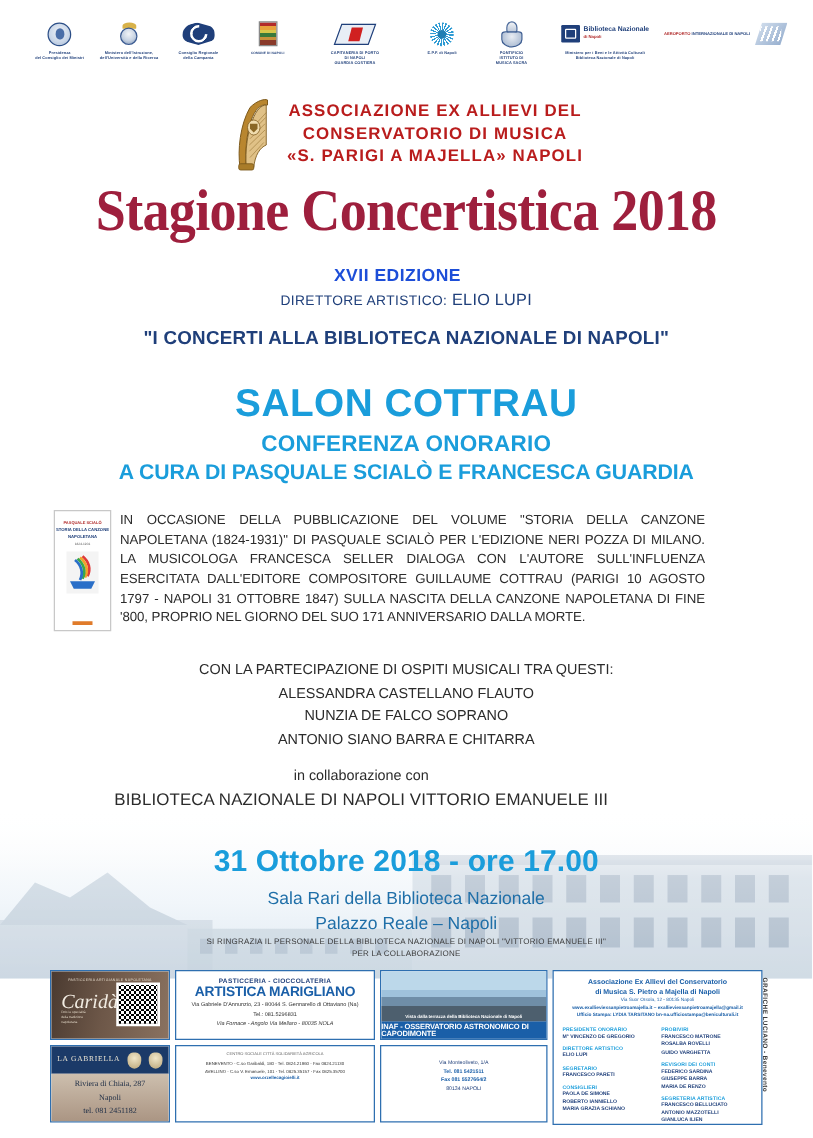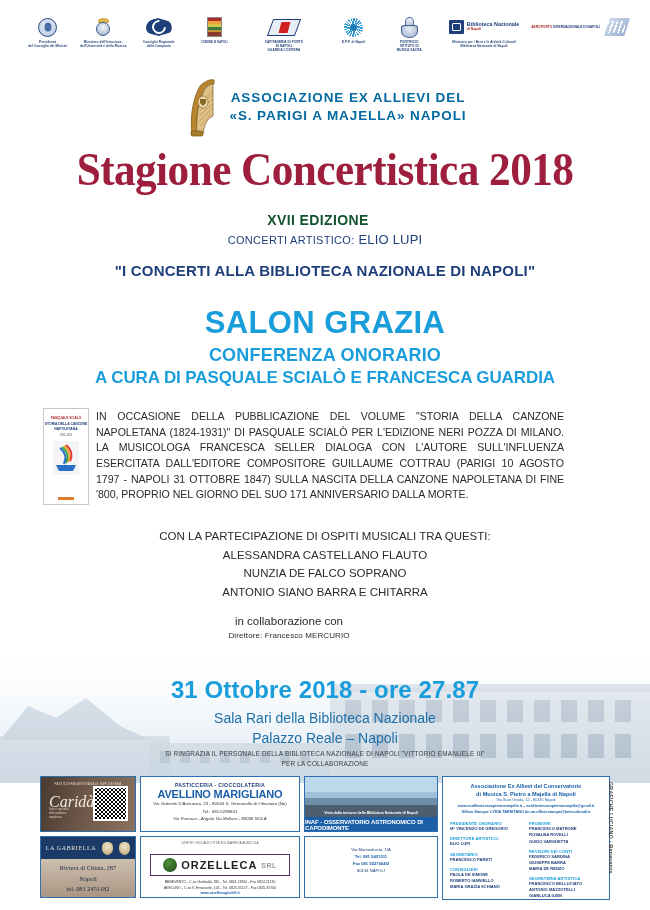--- a/index.html
+++ b/index.html
@@ -226,21 +226,21 @@
     gap: 12px;
   }
   .harp {
     width: 34px; height: 62px;
     position: relative;
   }
   .harp-body {
     position: absolute; inset: 0;
   }
   .assoc-lines {
-    color: #0369a1;
+    color: #b91c1c;
     font-size: 13.5px;
     font-weight: bold;
     letter-spacing: 0.9px;
     line-height: 1.32;
     text-align: center;
   }
 
   
   .main-title {
     position: absolute;
@@ -251,21 +251,21 @@
     font-weight: bold;
     color: #9e1f3d;
     letter-spacing: -0.6px;
     transform: scaleX(0.92);
   }
 
   
   .edizione {
     position: absolute; top: 212px; left: 0; width: 636px;
     text-align: center;
-    color: #14532d;
+    color: #1d4ed8;
     font-size: 14px;
     font-weight: bold;
     letter-spacing: 0.4px;
   }
   .direttore {
     position: absolute; top: 232px; left: 0; width: 650px;
     text-align: center;
     color: #1f3f7a;
     font-size: 13px;
     letter-spacing: 0.2px;
@@ -648,34 +648,35 @@
           <line x1="17" y1="30" x2="28.5" y2="18"></line>
           <line x1="19" y1="25" x2="29" y2="14"></line>
         </g>
         <ellipse cx="19" cy="26" rx="5" ry="6" fill="#f0dcae" stroke="#7d5a1d" stroke-width="0.6"></ellipse>
         <path d="M16 23 h6 v4 l-3 3 l-3-3 z" fill="#8a6726"></path>
         <rect x="7" y="55" width="12" height="5" rx="1.5" fill="#a97c29" stroke="#7d5a1d" stroke-width="0.7"></rect>
       </svg>
     </div>
     <div class="assoc-lines">
       <div>ASSOCIAZIONE EX ALLIEVI DEL</div>
+      <div>CONSERVATORIO DI MUSICA</div>
       <div>«S. PARIGI A MAJELLA» NAPOLI</div>
     </div>
   </div>
 
   <div class="main-title">Stagione Concertistica 2018</div>
 
   <div class="edizione">XVII EDIZIONE</div>
   <div class="direttore">
-    <span class="lbl">CONCERTI ARTISTICO:</span>
+    <span class="lbl">DIRETTORE ARTISTICO:</span>
     <span>ELIO LUPI</span>
   </div>
   <div class="concerti-line">"I CONCERTI ALLA BIBLIOTECA NAZIONALE DI NAPOLI"</div>
 
-  <div class="salon">SALON GRAZIA</div>
+  <div class="salon">SALON COTTRAU</div>
   <div class="conferenza">CONFERENZA ONORARIO</div>
   <div class="acura">A CURA DI PASQUALE SCIALÒ E FRANCESCA GUARDIA</div>
 
   <div class="book-thumb">
     <div class="book-t1">PASQUALE SCIALÒ</div>
     <div class="book-t2" style="white-space:pre-line">STORIA DELLA CANZONE
 NAPOLETANA</div>
     <div class="book-t3">1824-1931</div>
     <div class="book-art">
       <svg viewBox="0 0 26 34" xmlns="http://www.w3.org/2000/svg">
@@ -694,20 +695,21 @@
 
   <div class="partecip">
     <div>CON LA PARTECIPAZIONE DI OSPITI MUSICALI TRA QUESTI:</div>
     <div>ALESSANDRA CASTELLANO FLAUTO</div>
     <div>NUNZIA DE FALCO SOPRANO</div>
     <div>ANTONIO SIANO BARRA E CHITARRA</div>
   </div>
 
   <div class="collab">
     <div>in collaborazione con</div>
+    <div class="big">BIBLIOTECA NAZIONALE DI NAPOLI VITTORIO EMANUELE III</div>
     <div class="small">Direttore: Francesco MERCURIO</div>
   </div>
 
   <div class="photo-band">
     <svg viewBox="0 0 650 135" preserveAspectRatio="none" xmlns="http://www.w3.org/2000/svg">
       <defs>
         <linearGradient id="skyg" x1="0" y1="0" x2="0" y2="1">
           <stop offset="0%" stop-color="#ffffff"></stop>
           <stop offset="55%" stop-color="#eef4f9"></stop>
           <stop offset="100%" stop-color="#dbe6f0"></stop>
@@ -759,21 +761,21 @@
         <rect x="240" y="103" width="10" height="12"></rect>
           <rect x="260" y="103" width="10" height="12"></rect>
         <rect x="280" y="103" width="10" height="12"></rect>
           <rect x="300" y="103" width="10" height="12"></rect>
       </g>
       <rect width="650" height="135" fill="url(#fade)"></rect>
     </svg>
   </div>
 
   <div class="date-block">
-    <div class="date-main">31 Ottobre 2018 - ore 27.87</div>
+    <div class="date-main">31 Ottobre 2018 - ore 17.00</div>
     <div class="date-sub">
       <div>Sala Rari della Biblioteca Nazionale</div>
       <div>Palazzo Reale – Napoli</div>
     </div>
   </div>
 
   <div class="thanks">
     <div>SI RINGRAZIA IL PERSONALE DELLA BIBLIOTECA NAZIONALE DI NAPOLI "VITTORIO EMANUELE III"</div>
     <div>PER LA COLLABORAZIONE</div>
   </div>
@@ -786,21 +788,21 @@
       <div class="carida-name">Caridà</div>
       <div class="carida-sub" style="white-space:pre-line">Dolci e specialità
 della tradizione
 napoletana</div>
       <div class="qr"></div>
     </div>
   </div>
 
   <div class="sp sp-marigliano">
     <div class="mg-kicker">PASTICCERIA - CIOCCOLATERIA</div>
-    <div class="mg-name">AVELLINO MARIGLIANO</div>
+    <div class="mg-name">ARTISTICA MARIGLIANO</div>
     <div class="mg-line">Via Gabriele D'Annunzio, 23 - 80044 S. Gennarello di Ottaviano (Na)</div>
     <div class="mg-line">Tel.: 081.5296831</div>
     <div class="mg-line it">Via Fornace - Angolo Via Mellaro - 80035 NOLA</div>
   </div>
 
   <div class="sp sp-inaf">
     <div class="inaf-photo">
       <div class="inaf-cap-top">Vista dalla terrazza della Biblioteca Nazionale di Napoli</div>
     </div>
     <div class="inaf-bar">INAF - OSSERVATORIO ASTRONOMICO DI CAPODIMONTE</div>
@@ -851,25 +853,20 @@
     </div>
     <div class="gab-body">
       <div>Riviera di Chiaia, 287</div>
       <div>Napoli</div>
       <div>tel. 081 2451182</div>
     </div>
   </div>
 
   <div class="sp sp-orz">
     <div style="font-size:3.2px;text-align:center;color:#666;margin-top:4px">CENTRO SOCIALE CITTÀ SOLIDARIETÀ AGRICOLA</div>
-    <div class="orz-badge">
-      <div class="orz-leaf"></div>
-      <div class="orz-name">ORZELLECA</div>
-      <div class="orz-tag">SRL</div>
-    </div>
     <div class="orz-lines">BENEVENTO - C.so Garibaldi, 180 - Tel. 0824.21960 - Fax 0824.21130</div>
     <div class="orz-lines" style="margin-top:0">AVELLINO - C.so V. Emanuele, 101 - Tel. 0825.35157 - Fax 0825.35700</div>
     <div class="orz-web">www.orzellecagioielli.it</div>
   </div>
 
   <div class="sp sp-contacts">
     <div style="height:10px"></div>
     <div class="ct-line">Via Monteoliveto, 1/A</div>
     <div class="ct-line b">Tel. 081 5421511</div>
     <div class="ct-line b">Fax 081 5527664/2</div>

